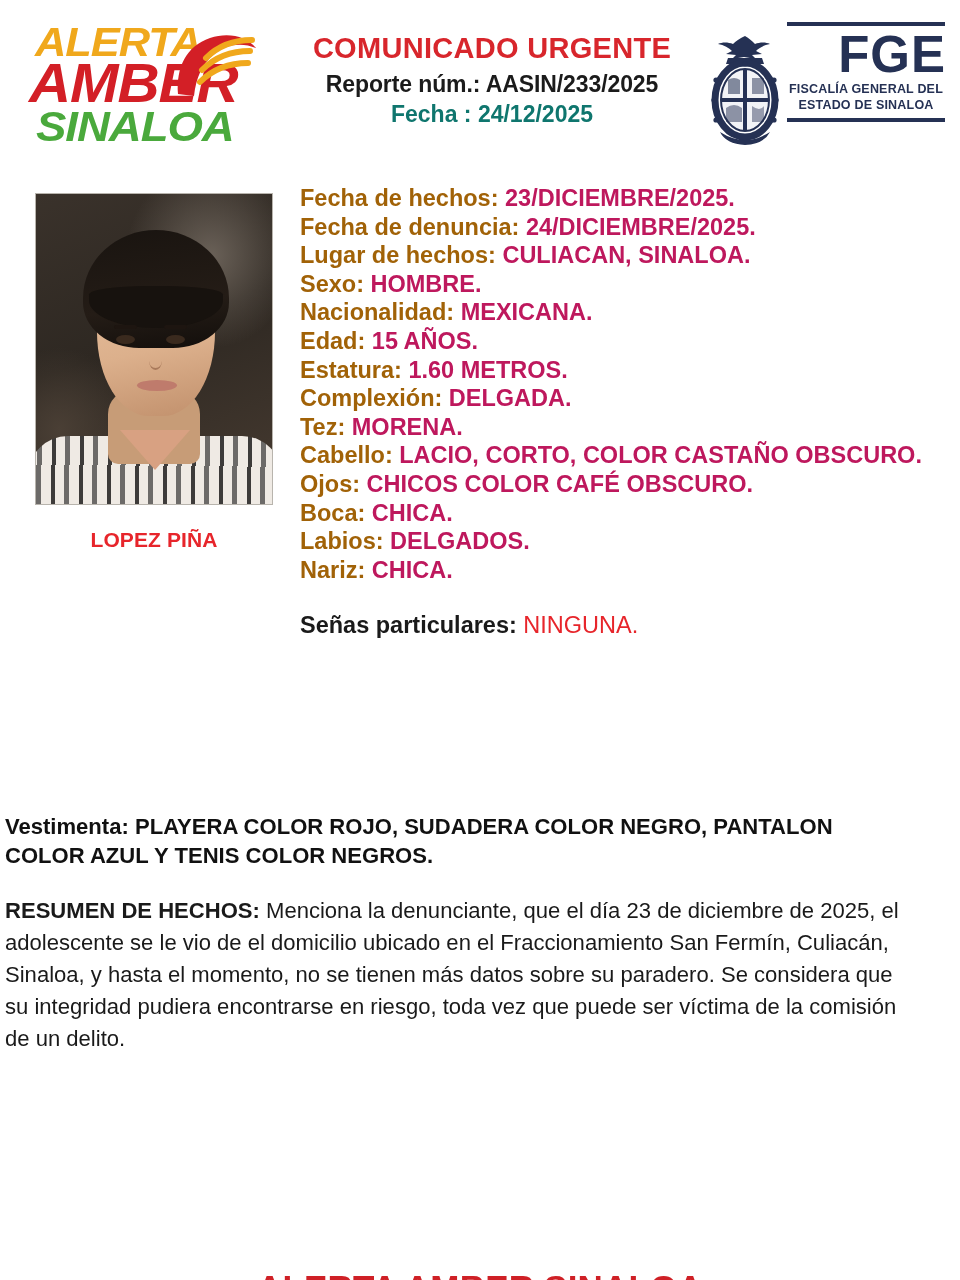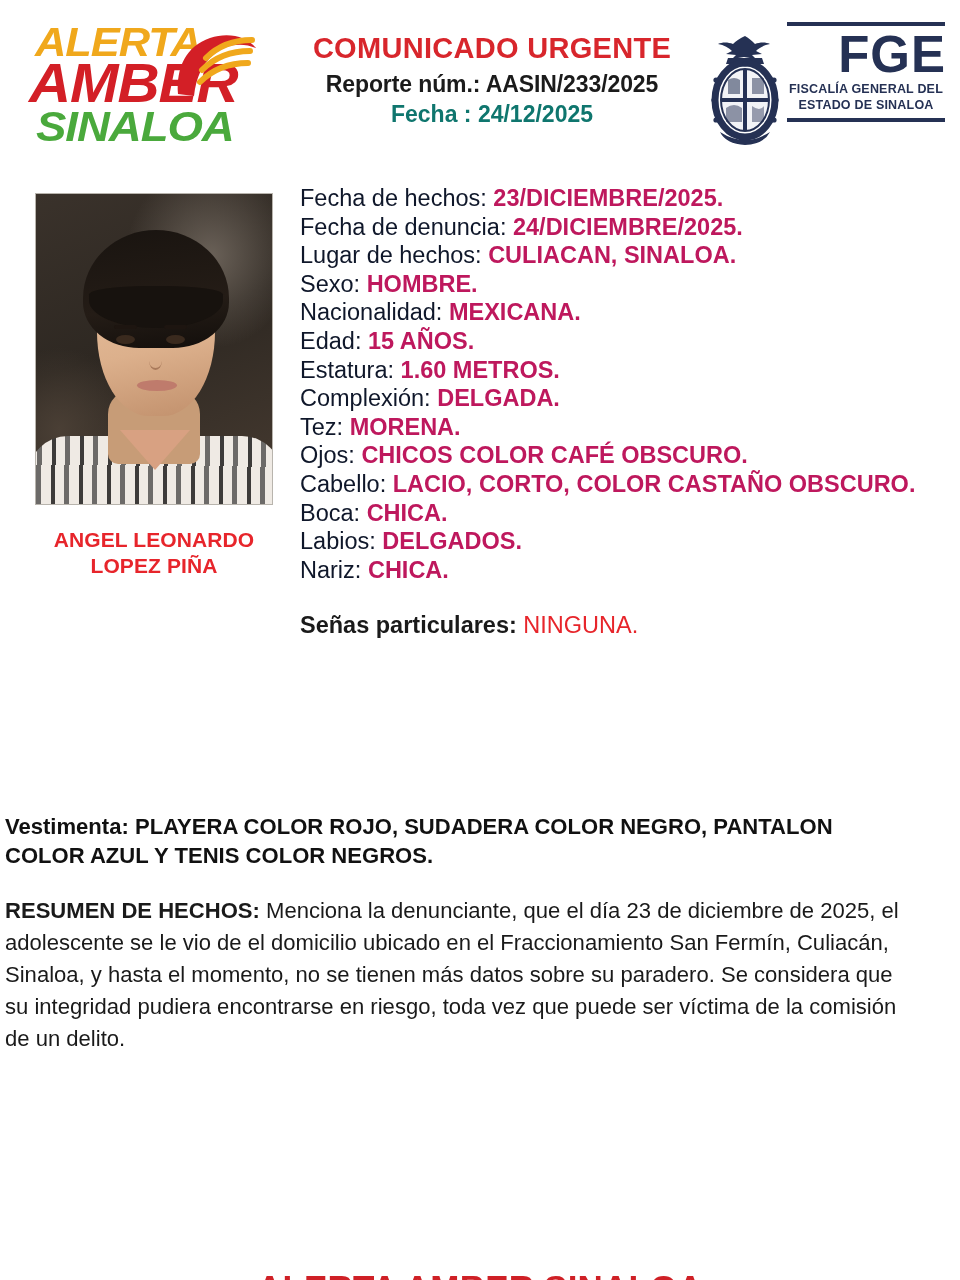--- a/index.html
+++ b/index.html
@@ -287,22 +287,22 @@
     left: 300px;
     top: 22px;
     width: 650px;
   }
   .detail-row {
     font-size: 23.5px;
     line-height: 28.6px;
     white-space: nowrap;
   }
   .detail-label {
-    color: #0f172a;
-    font-weight: normal;
+    color: #a16207;
+    font-weight: bold;
   }
   .detail-value {
     color: #be185d;
     font-weight: bold;
   }
   .senas {
     margin-top: 27px;
     font-size: 23.5px;
     line-height: 28px;
     white-space: nowrap;
@@ -426,21 +426,20 @@
       <div class="ph-hair"></div>
       <div class="ph-fringe"></div>
       <div class="ph-brow l"></div>
       <div class="ph-brow r"></div>
       <div class="ph-eye l"></div>
       <div class="ph-eye r"></div>
       <div class="ph-nose"></div>
       <div class="ph-mouth"></div>
     </div>
     <div class="photo-name">
-      <div>ANGEL LEONARDO</div>
       <div>LOPEZ PIÑA</div>
     </div>
   </div>
 
   <div class="details">
     <div class="detail-row">
       <span class="detail-label">Fecha de hechos:</span>
       <span class="detail-value">23/DICIEMBRE/2025.</span>
     </div>
     <div class="detail-row">
@@ -469,26 +468,26 @@
     </div>
     <div class="detail-row">
       <span class="detail-label">Complexión:</span>
       <span class="detail-value">DELGADA.</span>
     </div>
     <div class="detail-row">
       <span class="detail-label">Tez:</span>
       <span class="detail-value">MORENA.</span>
     </div>
     <div class="detail-row">
+      <span class="detail-label">Cabello:</span>
+      <span class="detail-value">LACIO, CORTO, COLOR CASTAÑO OBSCURO.</span>
+    </div>
+    <div class="detail-row">
       <span class="detail-label">Ojos:</span>
       <span class="detail-value">CHICOS COLOR CAFÉ OBSCURO.</span>
-    </div>
-    <div class="detail-row">
-      <span class="detail-label">Cabello:</span>
-      <span class="detail-value">LACIO, CORTO, COLOR CASTAÑO OBSCURO.</span>
     </div>
     <div class="detail-row">
       <span class="detail-label">Boca:</span>
       <span class="detail-value">CHICA.</span>
     </div>
     <div class="detail-row">
       <span class="detail-label">Labios:</span>
       <span class="detail-value">DELGADOS.</span>
     </div>
     <div class="detail-row">

